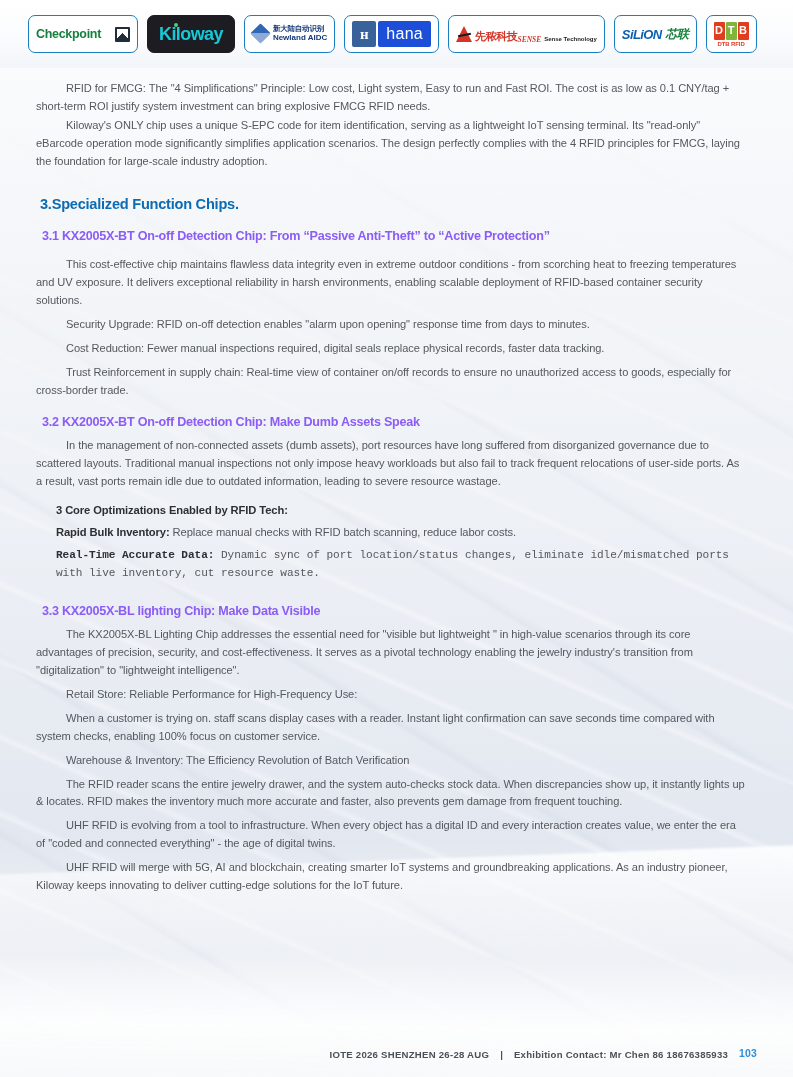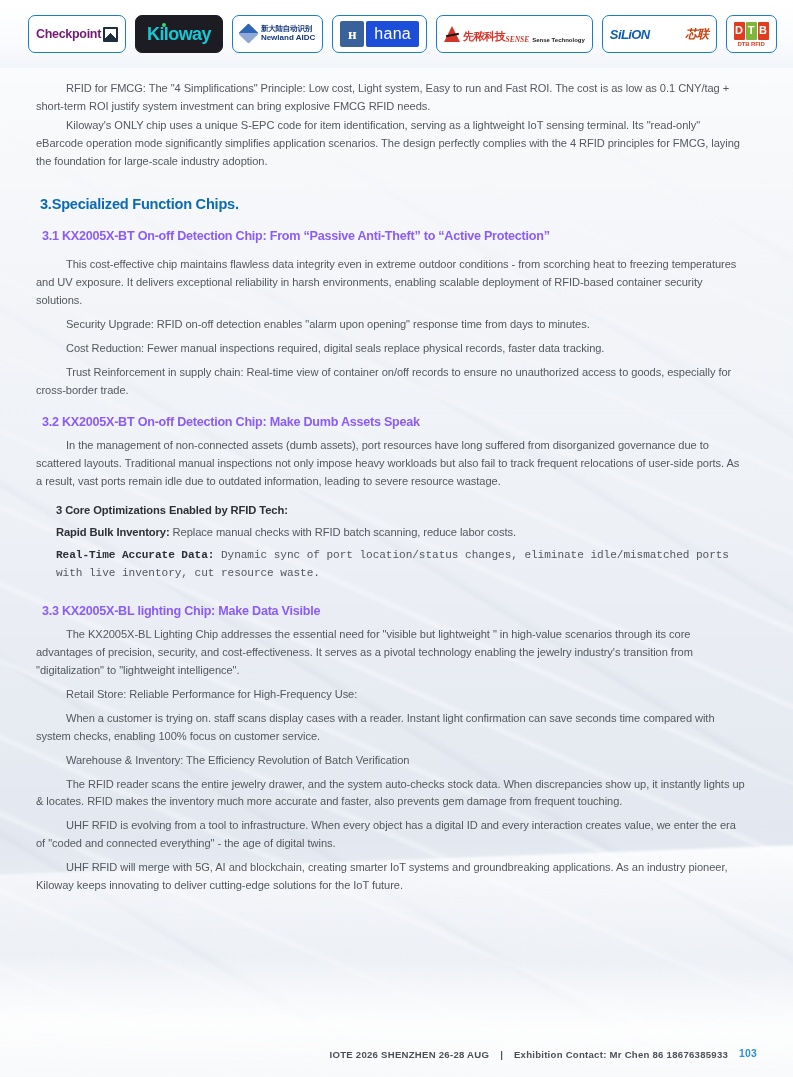--- a/index.html
+++ b/index.html
@@ -80,21 +80,21 @@
     display: flex;
     align-items: center;
     justify-content: center;
     padding: 0 7px;
     flex: 0 0 auto;
     overflow: hidden;
   }
   .logo-card.dark { background: #1c1c22; border-color: #1c1c22; }
 
   
-  .lg-checkpoint { font: 700 12.5px/1 "Liberation Sans", sans-serif; color: #701a75; letter-spacing: -.3px; display:flex; align-items:center; gap:2px; }
+  .lg-checkpoint { font: 700 12.5px/1 "Liberation Sans", sans-serif; color: #15803d; letter-spacing: -.3px; display:flex; align-items:center; gap:14px; }
   .lg-checkpoint .mark {
     width: 15px; height: 15px; background: #1f2d3d; position: relative; border-radius: 1px; display:inline-block;
   }
   .lg-checkpoint .mark::after{
     content:""; position:absolute; inset:2px;
     background: linear-gradient(135deg, #fff 0 45%, transparent 45%),
                 linear-gradient(45deg, transparent 0 55%, #fff 55%);
   }
 
   
@@ -129,28 +129,28 @@
   .lg-sense { display: flex; flex-direction: row; align-items: center; gap: 0px; }
   .lg-sense .row1 { display:flex; align-items:flex-end; gap:3px; }
   .lg-sense .tri {
     width: 0; height: 0; border-left: 8px solid transparent; border-right: 8px solid transparent;
     border-bottom: 16px solid #d4352a; position: relative;
   }
   .lg-sense .tri::after{
     content:""; position:absolute; left:-6px; top:8px; width:13px; height:2px; background:#1a1a1a; transform: rotate(-12deg);
   }
   .lg-sense .cn { font: 700 11px/1 "DejaVu Sans", sans-serif; color: #d4352a; letter-spacing: -.4px; }
-  .lg-sense .row2 { display:flex; align-items:center; gap:3px; margin-top:11px;}
+  .lg-sense .row2 { display:flex; align-items:flex-start; gap:3px; margin-top:11px;}
   .lg-sense .sense { font: 800 7.5px/1 "Liberation Serif", serif; color:#d4352a; font-style:italic;}
   .lg-sense .en { font: 700 6px/1 "Liberation Sans", sans-serif; color:#222; }
 
   
   .lg-silion { display:flex; align-items:center; gap:4px; }
   .lg-silion .en { font: 800 13px/1 "Liberation Sans", sans-serif; color:#0f5fb0; font-style: italic; letter-spacing:-.6px;}
-  .lg-silion .cn { font: 700 12px/1 "DejaVu Sans", sans-serif; color:#c2410c; font-style: italic; letter-spacing:-.5px;margin-left:32px;}
+  .lg-silion .cn { font: 700 12px/1 "DejaVu Sans", sans-serif; color:#15803d; font-style: italic; letter-spacing:-.5px;}
 
   
   .lg-dtb { display:flex; flex-direction:column; align-items:center; gap:1px; }
   .lg-dtb .blk { display:flex; gap:1px; height:18px; }
   .lg-dtb .b {
     width:11px; display:flex; align-items:center; justify-content:center;
     font: 700 11px/1 "Liberation Sans", sans-serif; color:#fff; border-radius:1px;
   }
   .lg-dtb .b1 { background:#e03c1f; }
   .lg-dtb .b2 { background:#7fb539; }

